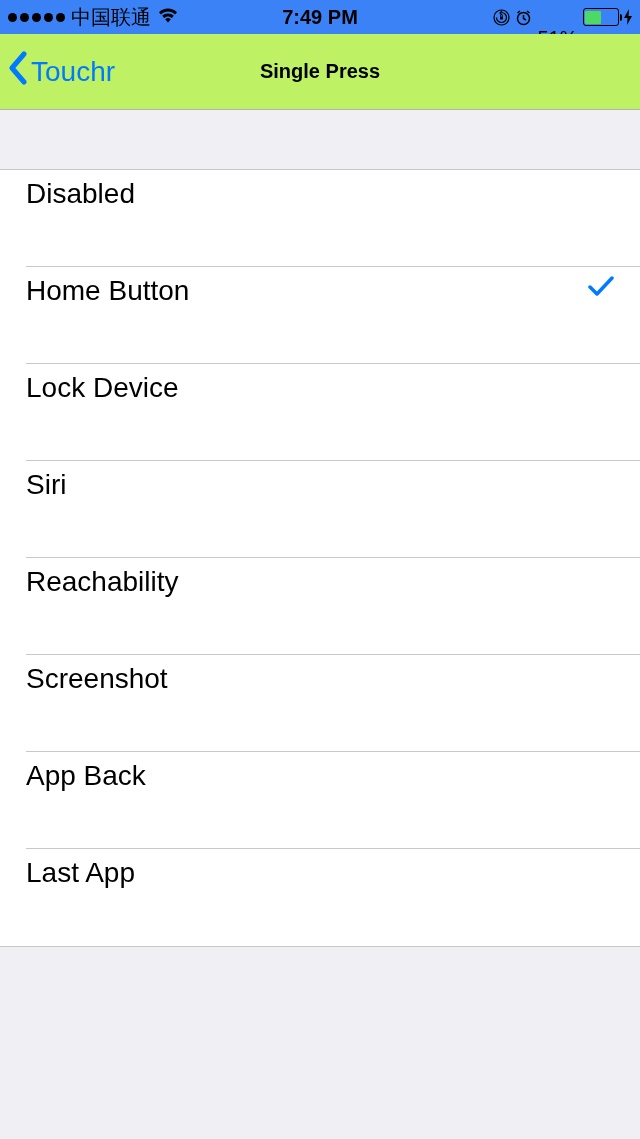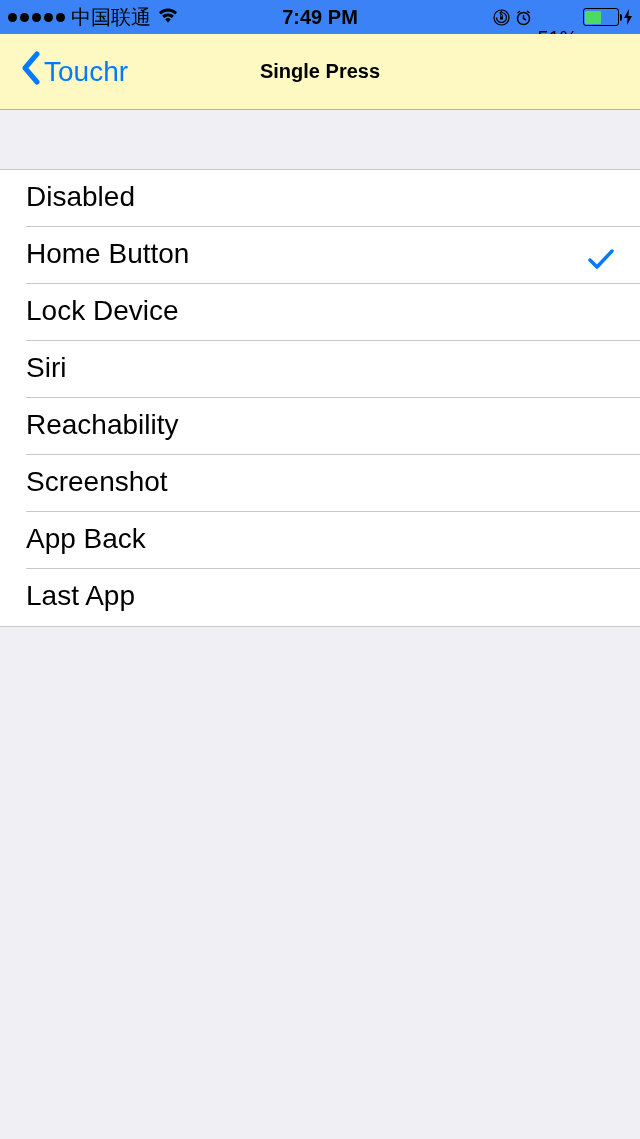--- a/index.html
+++ b/index.html
@@ -91,26 +91,26 @@
       background: #000;
       border-radius: 0 2px 2px 0;
       margin-left: 1px;
     }
     .bolt {
       font-size: 14px;
       margin-left: 2px;
     }
     .nav-bar {
       height: 76px;
-      background: #fef9c3;
+      background: #bef264;
       border-bottom: 1px solid #b2b2b4;
       position: relative;
       display: flex;
       align-items: center;
-      padding: 0 20px;
+      padding: 0 7px;
     }
     .back-button {
       display: flex;
       align-items: center;
       color: #007aff;
       font-size: 28px;
       cursor: pointer;
       gap: 2px;
     }
     .back-chevron svg {
@@ -128,25 +128,25 @@
     .spacer {
       height: 59px;
       background: #efeff4;
     }
     .list {
       background: #fff;
       border-top: 1px solid #c8c7cc;
       border-bottom: 1px solid #c8c7cc;
     }
     .list-item {
-      height: 57px;
-      display: flex;
-      align-items: flex-end;
+      height: 97px;
+      display: flex;
+      align-items: flex-start;
       justify-content: space-between;
-      padding: 14px 26px;
+      padding: 8px 26px;
       position: relative;
       cursor: pointer;
     }
     .list-item:not(:last-child)::after {
       content: "";
       position: absolute;
       left: 26px;
       right: 0;
       bottom: 0;
       height: 1px;

